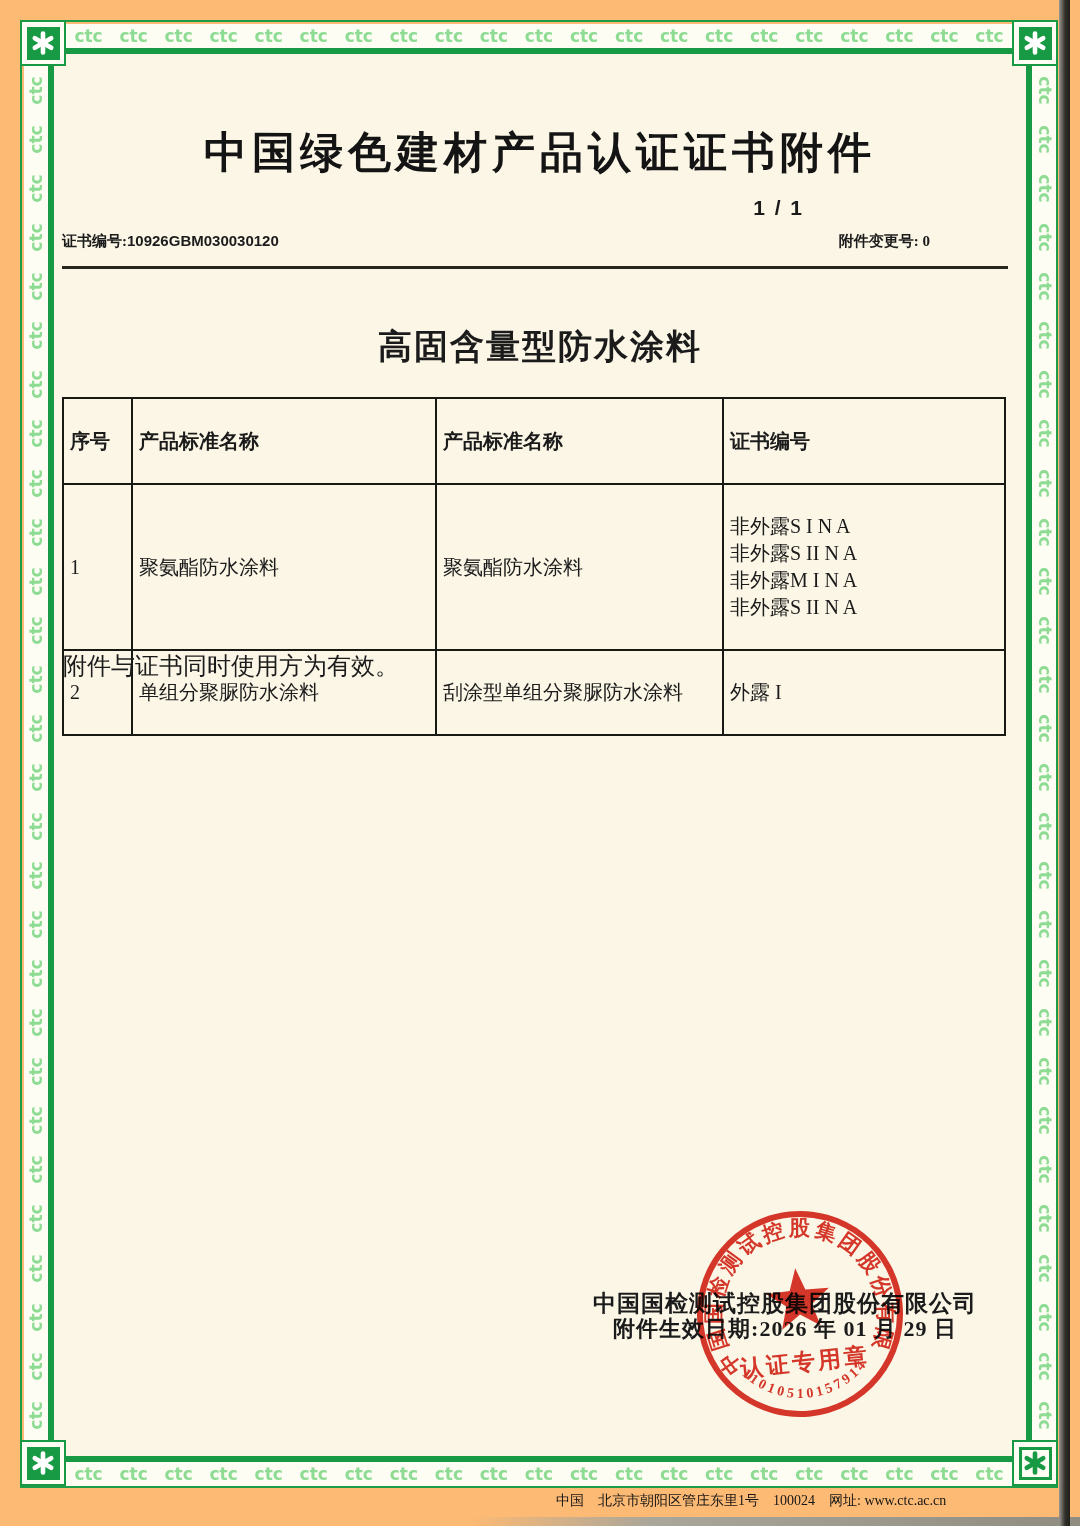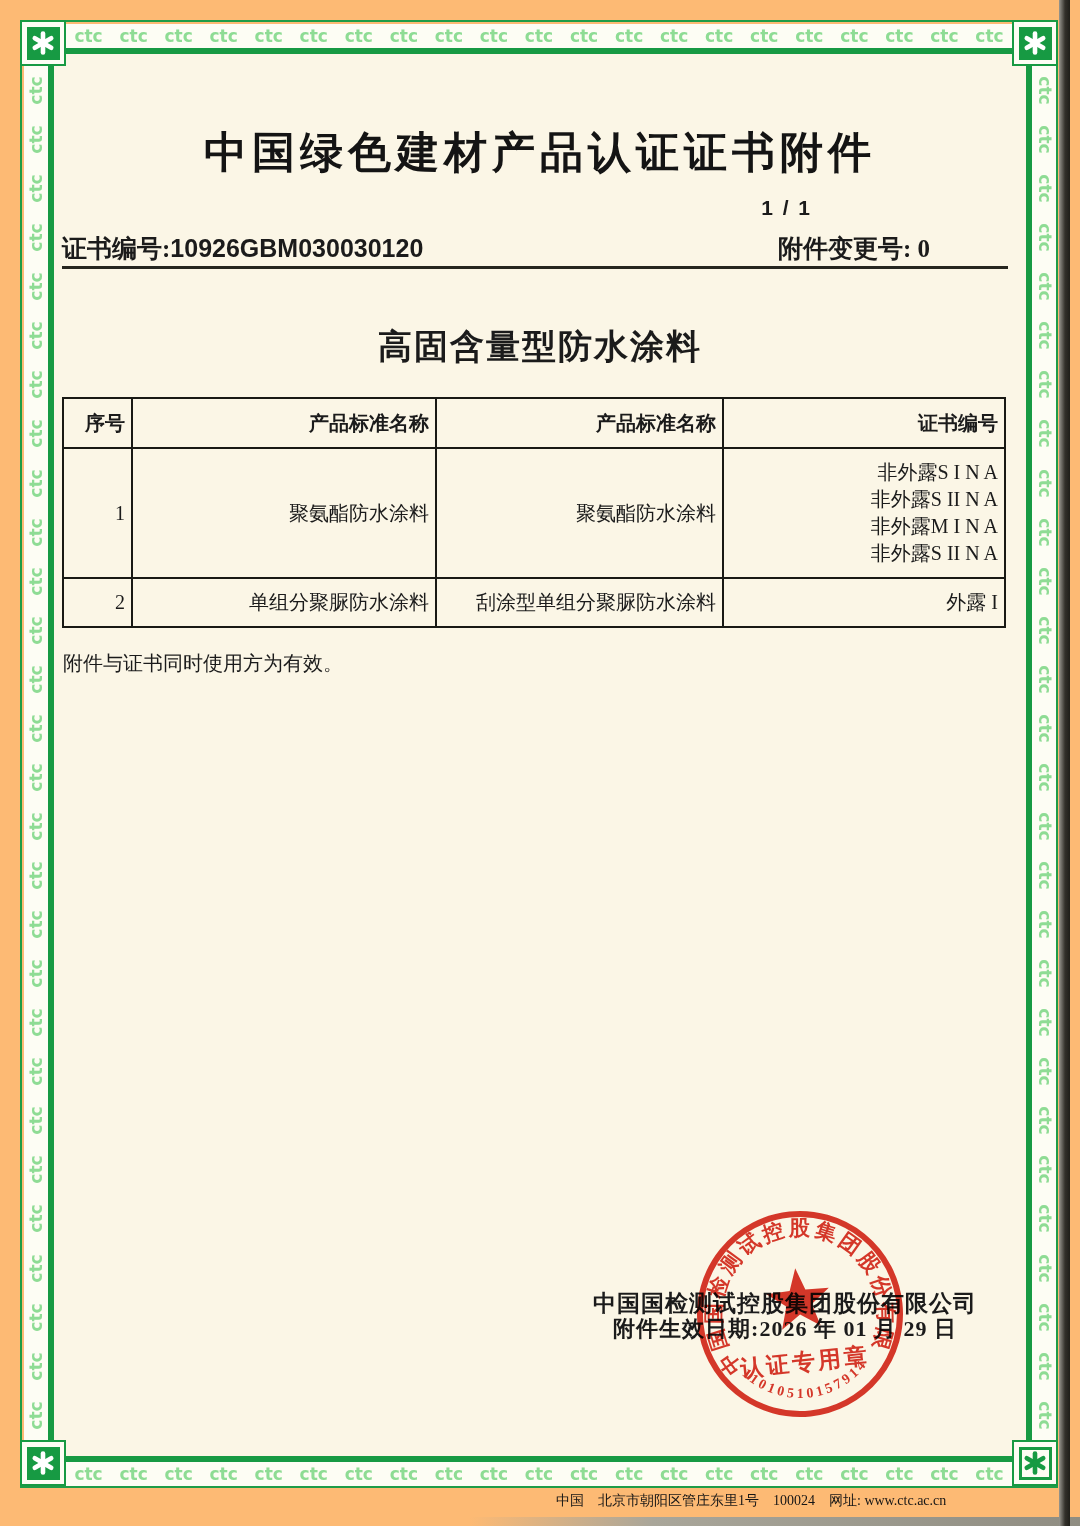--- a/index.html
+++ b/index.html
@@ -24,35 +24,35 @@
     border:2px solid #179a43;background:#fdfdf4;display:flex;align-items:center;justify-content:center;}
   .corner-inner{width:33px;height:33px;background:#179a43;display:flex;
     align-items:center;justify-content:center;}
   .corner.inverted .corner-inner{background:#fdfdf4;border:3px solid #179a43;box-sizing:border-box;}
   .c-tl{left:20px;top:20px;} .c-tr{left:1012px;top:20px;}
   .c-bl{left:20px;top:1440px;} .c-br{left:1012px;top:1440px;}
   
   .content{position:absolute;left:0;top:0;width:880px;height:1526px;z-index:2;}
   .doc-title{position:absolute;left:0;top:124px;width:1080px;text-align:center;
     font-size:43px;font-weight:bold;letter-spacing:5px;color:#141414;}
-  .page-num{position:absolute;top:196px;right:68px;font-size:21px;font-weight:bold;
+  .page-num{position:absolute;top:196px;right:76px;font-size:21px;font-weight:bold;
     font-family:"Liberation Sans",sans-serif;letter-spacing:2px;}
   .cert-row{position:absolute;left:62px;top:232px;width:868px;display:flex;
-    justify-content:space-between;font-size:25px;font-weight:bold;}
+    justify-content:space-between;font-size:15px;font-weight:bold;}
   .cert-no{font-family:"Liberation Sans",sans-serif;}
   .rule{position:absolute;left:62px;top:266px;width:946px;height:3px;background:#26261f;}
   .subtitle{position:absolute;left:0;top:324px;width:1080px;text-align:center;
     font-size:34px;font-weight:bold;letter-spacing:2px;}
   table.products{position:absolute;left:62px;top:397px;width:942px;
     border-collapse:collapse;table-layout:fixed;font-size:20px;}
-  table.products th,table.products td{border:2.5px solid #191914;text-align:right;
-    vertical-align:middle;padding:10px 6px;line-height:27px;font-weight:normal;}
+  table.products th,table.products td{border:2.5px solid #191914;text-align:left;
+    vertical-align:middle;padding:28px 6px;line-height:27px;font-weight:normal;}
   table.products th{font-weight:bold;height:28px;}
   td.c-spec div{white-space:pre;}
-  .note{position:absolute;left:63px;top:650px;font-size:20px;}
+  .note{position:absolute;left:63px;top:650px;font-size:24px;}
   .issuer-company{position:absolute;left:785px;top:1288px;transform:translateX(-50%);
     white-space:nowrap;font-size:23px;font-weight:bold;letter-spacing:1px;}
   .issue-date{position:absolute;left:785px;top:1314px;transform:translateX(-50%);
     white-space:pre;font-size:22px;font-weight:bold;letter-spacing:1px;}
   .seal{position:absolute;left:694px;top:1208px;width:212px;height:212px;z-index:3;
     mix-blend-mode:multiply;opacity:.92;}
   .seal text{fill:#d5281b;font-family:"Liberation Serif",serif;}
   .footer{position:absolute;left:556px;top:1492px;white-space:pre;font-size:14px;color:#161616;}
   .scan-shadow-right{position:absolute;left:1059px;top:0;width:11px;height:1526px;z-index:5;
     background:linear-gradient(to right,#9a9890,#32302a 55%,#1f1e19);}

